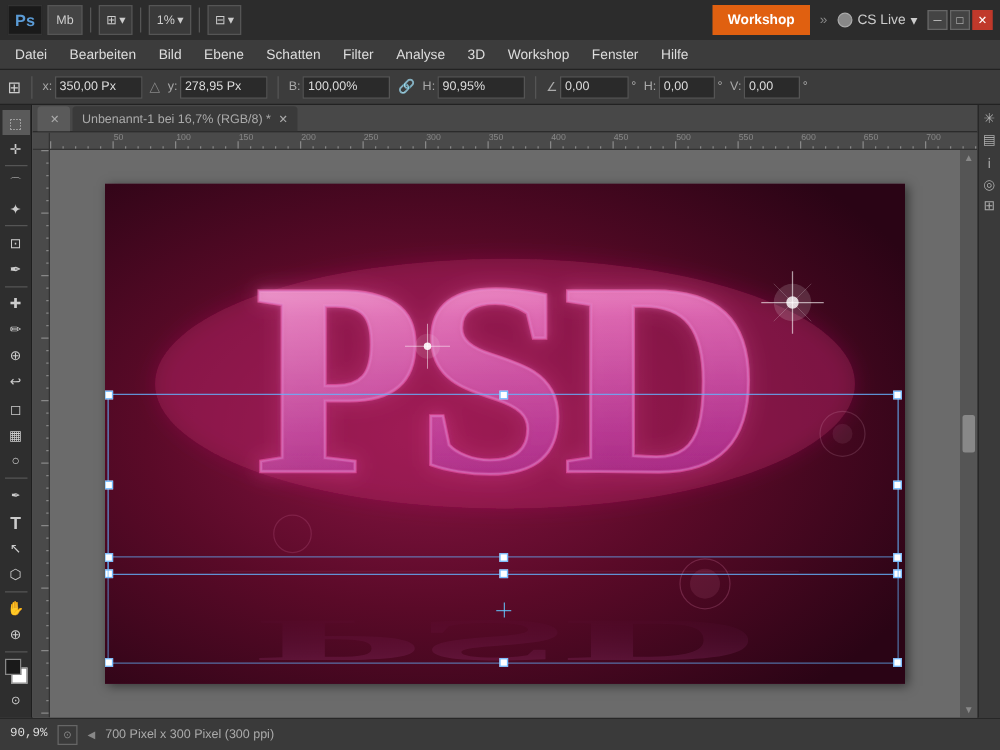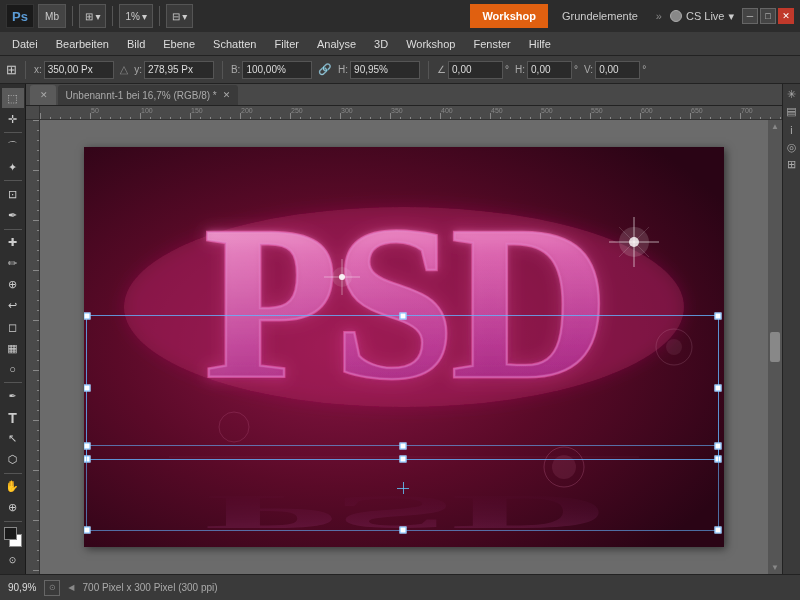--- a/index.html
+++ b/index.html
@@ -241,21 +241,21 @@
       height: 26px;
       background: #3a3a3a;
       border-top: 1px solid #222;
       display: flex;
       align-items: center;
       padding: 0 8px;
       gap: 8px;
       color: #aaa;
       font-size: 10px;
     }
-    .status-zoom { color: #ddd; }
+    .status-zoom { color: #ddd; font-family: Liberation Mono, monospace; }
     .status-nav { display: flex; gap: 2px; align-items: center; }
     .nav-btn { color: #888; font-size: 8px; cursor: pointer; }
 
     .canvas-with-rulers {
       display: flex;
       flex-direction: column;
       flex: 1;
       overflow: hidden;
     }
     .canvas-row {
@@ -322,21 +322,20 @@
     <span>1%</span>
       <span>▾</span>
   </div>
   <div class="tb-separator"></div>
   <div class="tb-dropdown">
     <span>⊟</span>
       <span>▾</span>
   </div>
   <div class="tb-spacer"></div>
   <button class="tb-workspace-btn active">Workshop</button>
-  <button class="tb-text-btn">Grundelemente</button>
   <span style="color:#888;font-size:11px;margin:0 4px;">»</span>
   <div class="cs-live">
     <div class="cs-live-dot"></div>
     <span>CS Live</span>
     <span>▾</span>
   </div>
   <div class="window-controls">
     <div class="win-btn">─</div>
     <div class="win-btn">□</div>
     <div class="win-btn close">✕</div>

